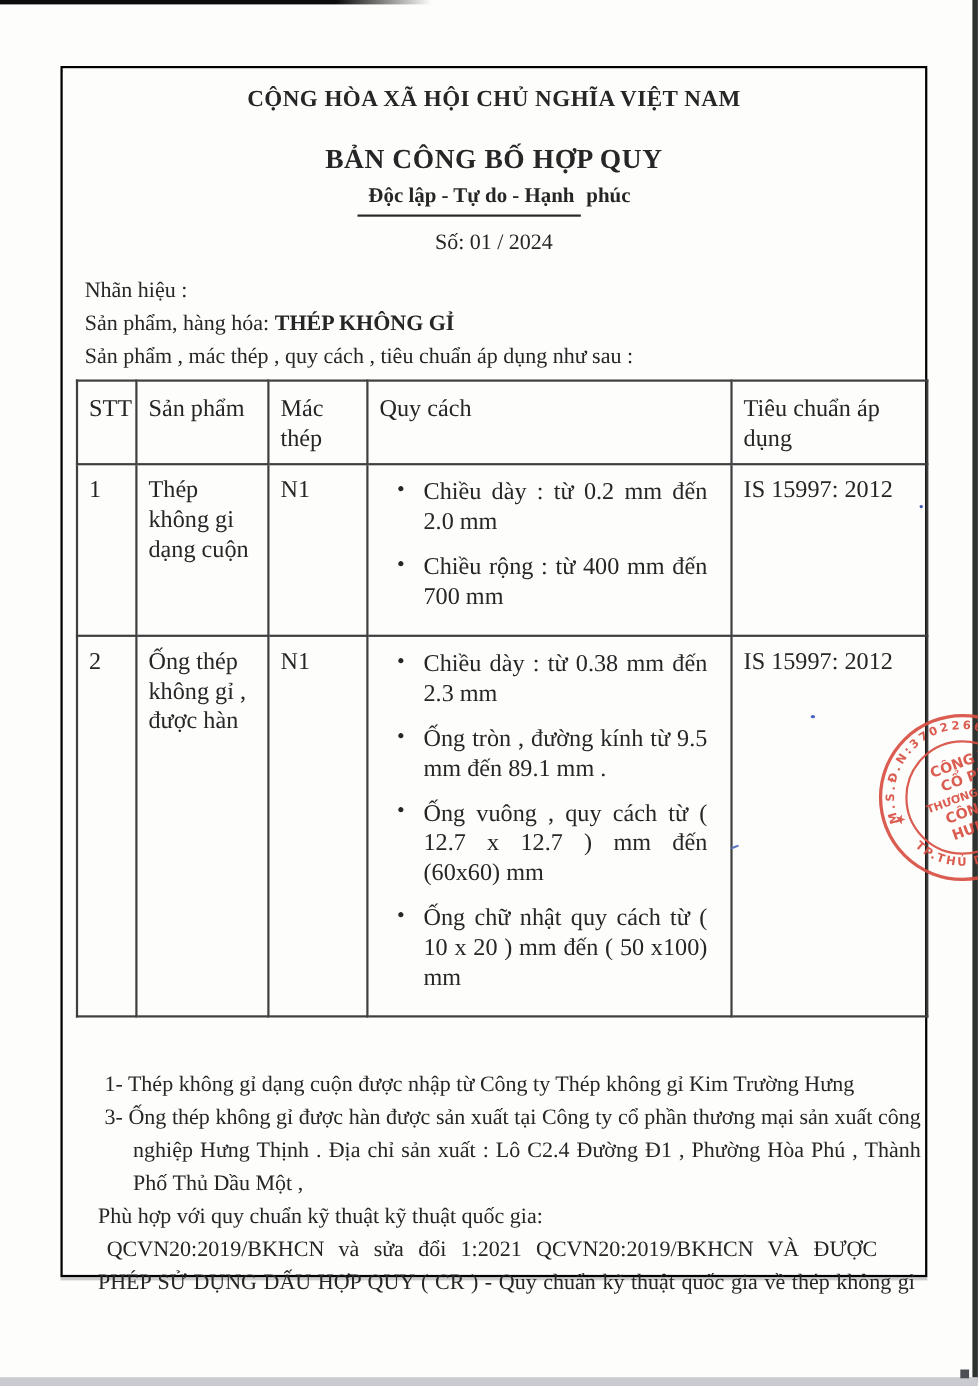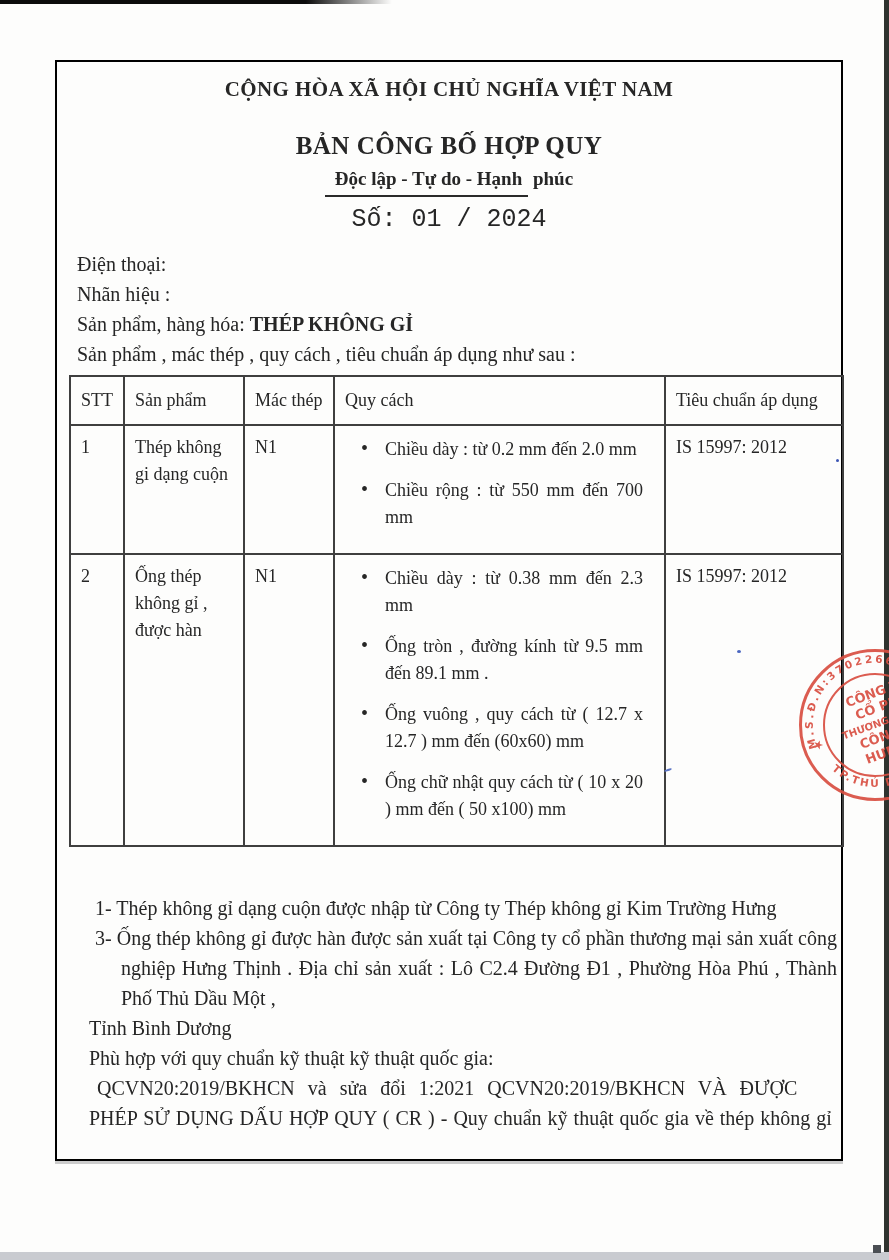--- a/index.html
+++ b/index.html
@@ -31,30 +31,30 @@
     box-shadow:0 3px 0 rgba(60,60,60,.25);
     background:transparent;
   }
   .content{padding:8px 6px 0 6px;font-size:20px;line-height:30px;}
 
   .center{text-align:center;}
   .national-title{font-weight:bold;font-size:21px;letter-spacing:.4px;margin-top:4px;}
   .motto{font-weight:bold;font-size:19px;margin-top:3px;}
   .motto .u{border-bottom:2px solid #2a2a2a;padding:0 6px 1px 10px;display:inline-block;}
   .doc-title{font-weight:bold;font-size:25px;letter-spacing:.5px;margin-top:27px;}
-  .doc-number{font-size:25px;margin-top:8px;font-family:Liberation Mono, monospace;}
+  .doc-number{font-size:20px;margin-top:8px;}
 
   .info{margin:14px 0 0 14px;width:706px;}
   .info p{margin:0;text-align:left;}
   .indented{margin-left:10px;}
   .bold{font-weight:bold;}
 
   table.spec{
     border-collapse:collapse;table-layout:fixed;
-    margin:6px 0 0 6px;width:773px;font-size:18px;line-height:27px;
+    margin:6px 0 0 6px;width:773px;font-size:22px;line-height:27px;
   }
   table.spec th,table.spec td{
     border:2px solid #3f3f3f;vertical-align:top;
     padding:8px 10px;box-sizing:border-box;text-align:left;
   }
   table.spec th{font-weight:normal;padding-top:10px;padding-bottom:10px;}
   col.c-stt{width:54px;}col.c-sp{width:120px;}col.c-mt{width:90px;}
   col.c-qc{width:331px;}col.c-tc{width:178px;}
   td.num,th.num{text-align:center;}
   td.mark{text-align:center;}
@@ -88,21 +88,20 @@
       <div class="center national-title">CỘNG HÒA XÃ HỘI CHỦ NGHĨA VIỆT NAM</div>
       <div class="center doc-title">BẢN CÔNG BỐ HỢP QUY</div>
 
       <div class="center motto">
         <span class="u">Độc lập - Tự do - Hạnh</span>
         <span>phúc</span>
       </div>
       <div class="center doc-number">Số: 01 / 2024</div>
 
       <div class="info">
-        <p>Điện thoại:</p>
         <p class="indented">Nhãn hiệu :</p>
         <p class="indented"><span>Sản phẩm, hàng hóa: </span><span class="bold">THÉP KHÔNG GỈ</span></p>
         <p class="indented">Sản phẩm , mác thép , quy cách , tiêu chuẩn áp dụng như sau :</p>
       </div>
 
       <table class="spec">
         <colgroup>
           <col class="c-stt">
             <col class="c-sp">
             <col class="c-mt">
@@ -119,21 +118,21 @@
           </tr>
         </thead>
         <tbody>
           <tr>
             <td class="num">1</td>
             <td class="prod">Thép không gi dạng cuộn</td>
             <td class="mark">N1</td>
             <td>
               <ul class="bullets">
                 <li>Chiều dày : từ 0.2 mm đến 2.0 mm</li>
-                <li>Chiều rộng : từ 550 mm đến 700 mm</li>
+                <li>Chiều rộng : từ 400 mm đến 700 mm</li>
               </ul>
             </td>
             <td class="std">IS 15997: 2012</td>
           </tr>
           <tr>
             <td class="num">2</td>
             <td class="prod">Ống thép không gỉ , được hàn</td>
             <td class="mark">N1</td>
             <td>
               <ul class="bullets">
@@ -144,21 +143,20 @@
               </ul>
             </td>
             <td class="std">IS 15997: 2012</td>
           </tr>
         </tbody>
       </table>
 
       <div class="notes">
         <p class="note-line1">1- Thép không gỉ dạng cuộn được nhập từ Công ty Thép không gỉ Kim Trường Hưng</p>
         <p class="note-hang">3- Ống thép không gỉ được hàn được sản xuất tại Công ty cổ phần thương mại sản xuất công nghiệp Hưng Thịnh . Địa chỉ sản xuất : Lô C2.4 Đường Đ1 , Phường Hòa Phú , Thành Phố Thủ Dầu Một ,</p>
-        <p class="plain">Tỉnh Bình Dương</p>
         <p class="plain">Phù hợp với quy chuẩn kỹ thuật kỹ thuật quốc gia:</p>
         <p class="qcvn1">QCVN20:2019/BKHCN và sửa đổi 1:2021 QCVN20:2019/BKHCN VÀ ĐƯỢC</p>
         <p class="qcvn2">PHÉP SỬ DỤNG DẤU HỢP QUY ( CR ) -  Quy chuẩn kỹ thuật quốc gia về thép không gỉ</p>
       </div>
 
     </div>
   </div>
 
   <div class="stamp">
     <svg width="156" height="156" viewBox="0 0 156 156">

